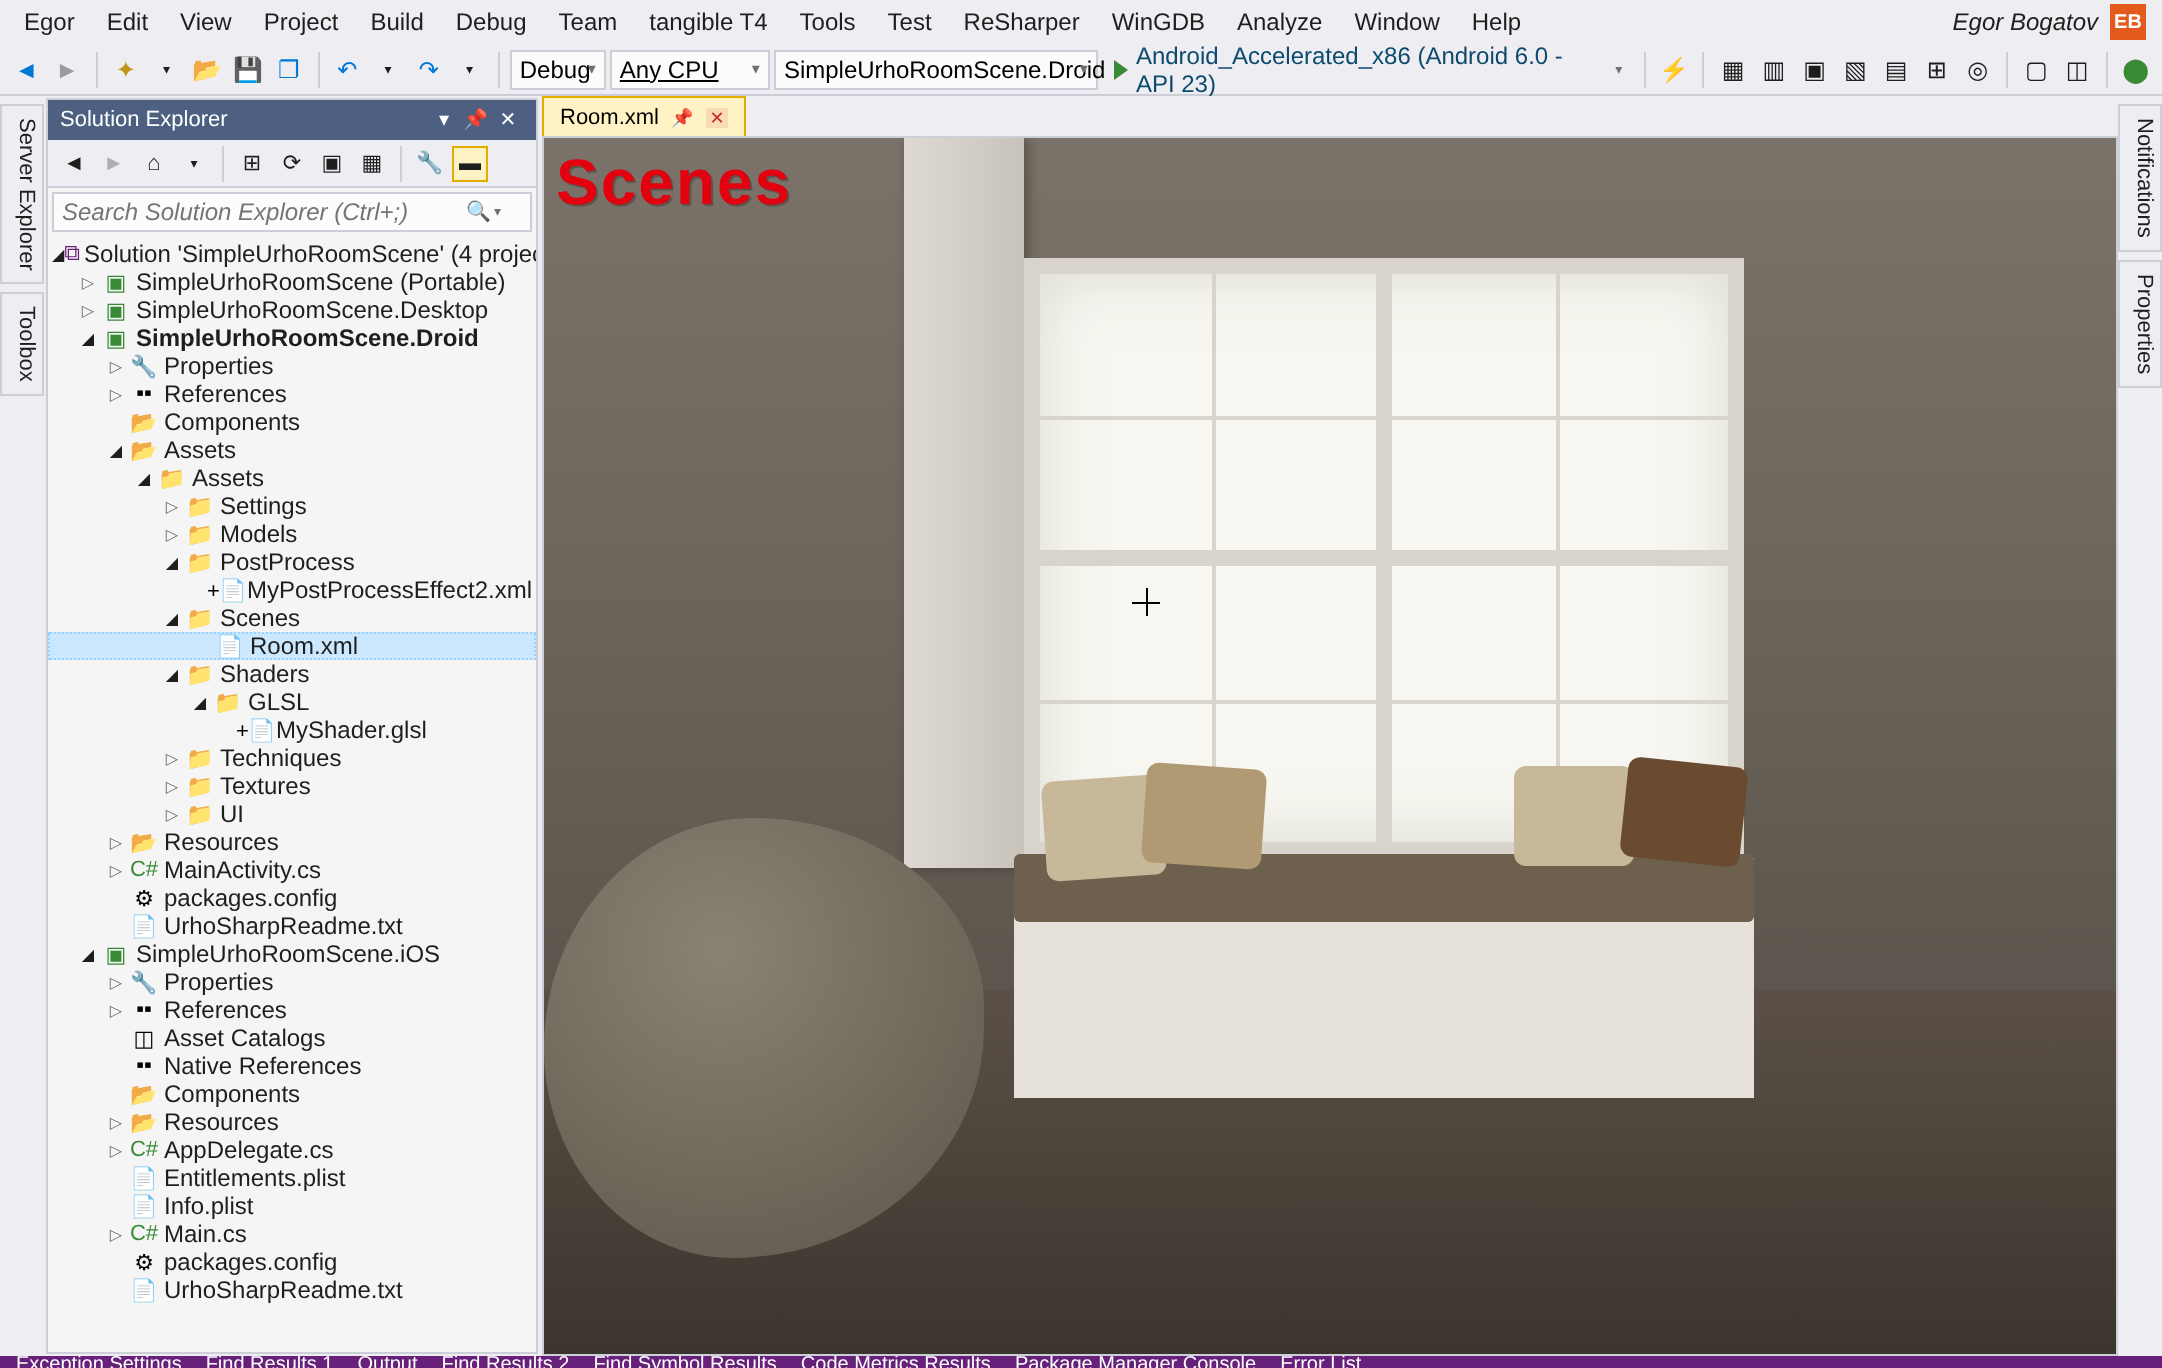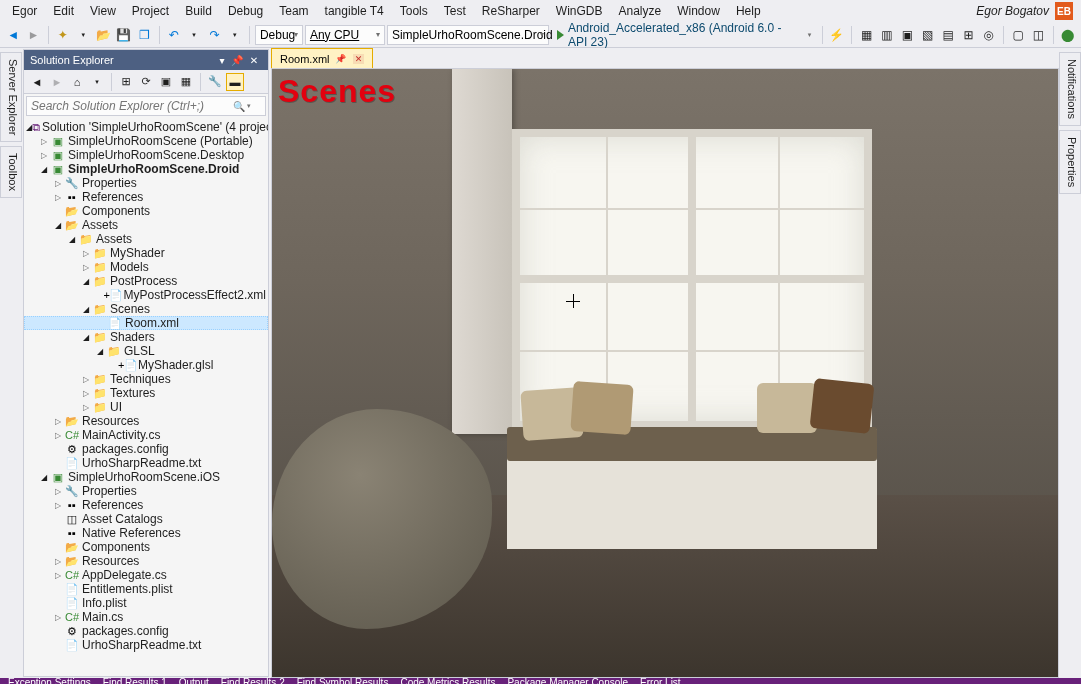--- a/index.html
+++ b/index.html
@@ -490,21 +490,21 @@
           <span class="node-label">Assets</span>
         </div>
       <div class="tree-row ind3">
           <span class="toggle open">◢</span>
           <span class="node-icon c-yel">📁</span>
           <span class="node-label">Assets</span>
         </div>
       <div class="tree-row ind4">
           <span class="toggle">▷</span>
           <span class="node-icon c-yel">📁</span>
-          <span class="node-label">MyShader</span>
+          <span class="node-label">Settings</span>
         </div>
       <div class="tree-row ind4">
           <span class="toggle">▷</span>
           <span class="node-icon c-yel">📁</span>
           <span class="node-label">Models</span>
         </div>
       <div class="tree-row ind4">
           <span class="toggle open">◢</span>
           <span class="node-icon c-yel">📁</span>
           <span class="node-label">PostProcess</span>

